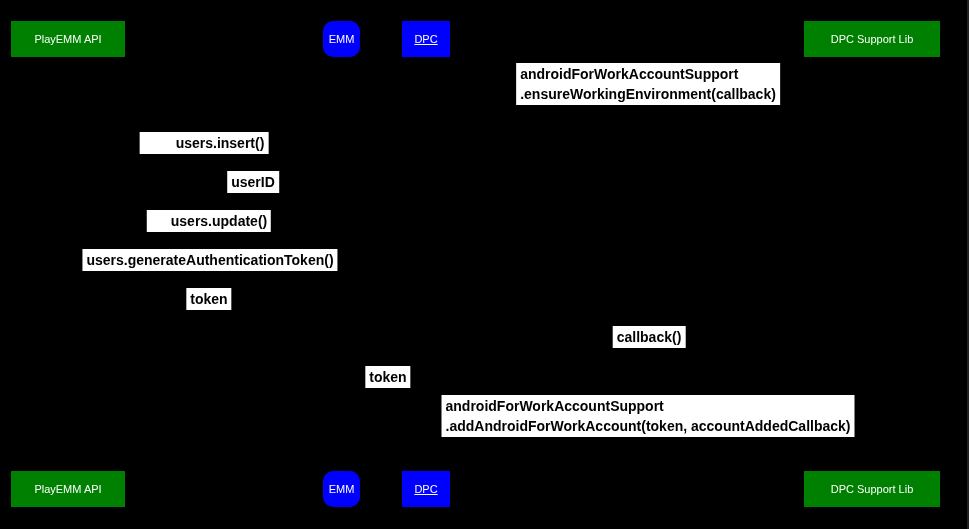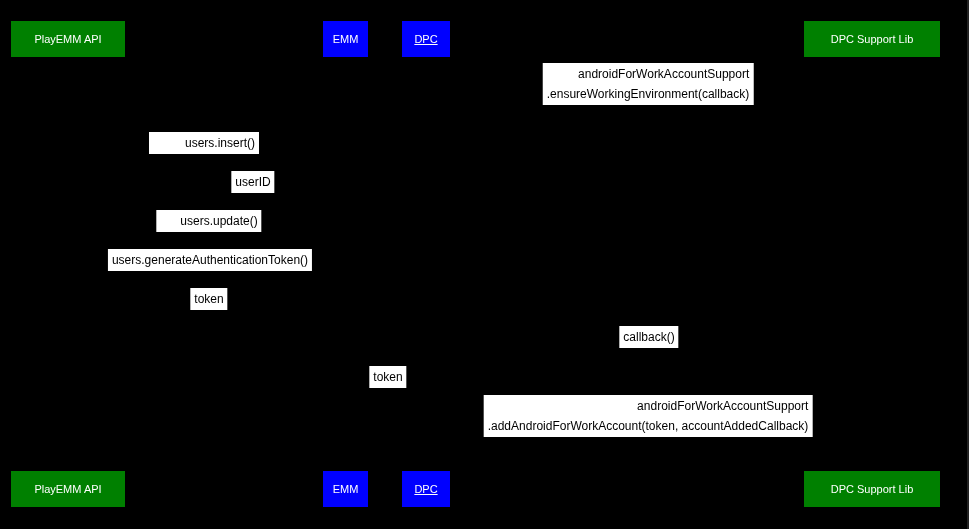--- a/index.html
+++ b/index.html
@@ -25,21 +25,21 @@
     color: #ffffff;
     font-size: 11px;
     white-space: nowrap;
     box-sizing: border-box;
   }
   .actor.green { background: #008000; }
   .actor.blue  { background: #0000FF; }
   .row-top    { top: 21px; }
   .row-bottom { top: 471px; }
   .a1 { left: 11px;  width: 114px; }
-  .a2 { left: 323px; width: 45px; }
+  .a2 { left: 323px; width: 37px; border-radius: 10px; }
   .a3 { left: 402px; width: 48px; text-decoration: underline; }
   .a4 { left: 804px; width: 136px; }
 
   
   .lifeline {
     position: absolute;
     top: 58px;
     height: 413px;
     width: 1px;
     background: #000000;
@@ -48,25 +48,26 @@
   .l2 { left: 350px; }
   .l3 { left: 426px; }
   .l4 { left: 871px; }
 
   
   .msg {
     position: absolute;
     transform: translateX(-50%);
     background: #ffffff;
     color: #000000;
-    font-size: 12px;
+    font-size: 14px;
     line-height: 20px;
-    text-align: right;
+    text-align: left;
     padding: 1px 4px;
     white-space: nowrap;
+    font-weight: bold;
   }
   .m1 { left: 648px; top: 63px; }
   .m2 { left: 204px; top: 132px; padding-left: 36px; }
   .m3 { left: 209px; top: 171px; margin-left: 44px; }
   .m4 { left: 209px; top: 210px; padding-left: 24px; }
   .m5 { left: 210px; top: 249px; }
   .m6 { left: 209px; top: 288px; }
   .m7 { left: 649px; top: 326px; }
   .m8 { left: 388px; top: 366px; }
   .m9 { left: 648px; top: 395px; }

